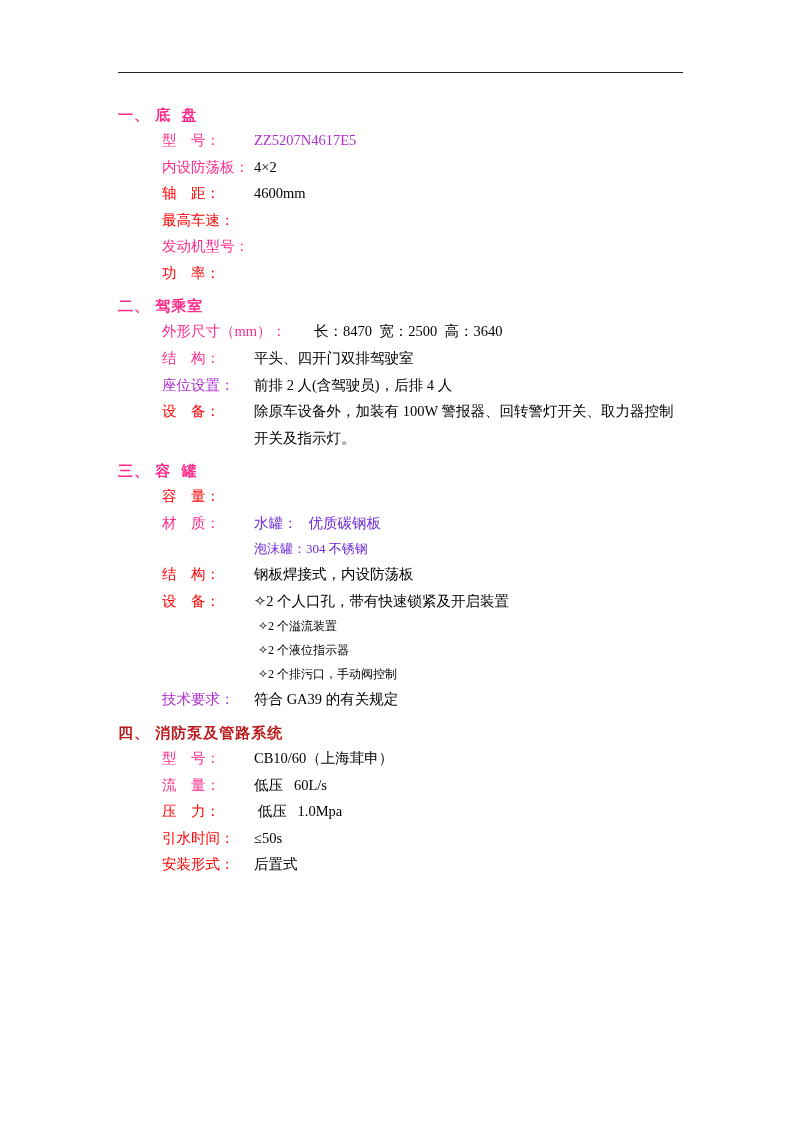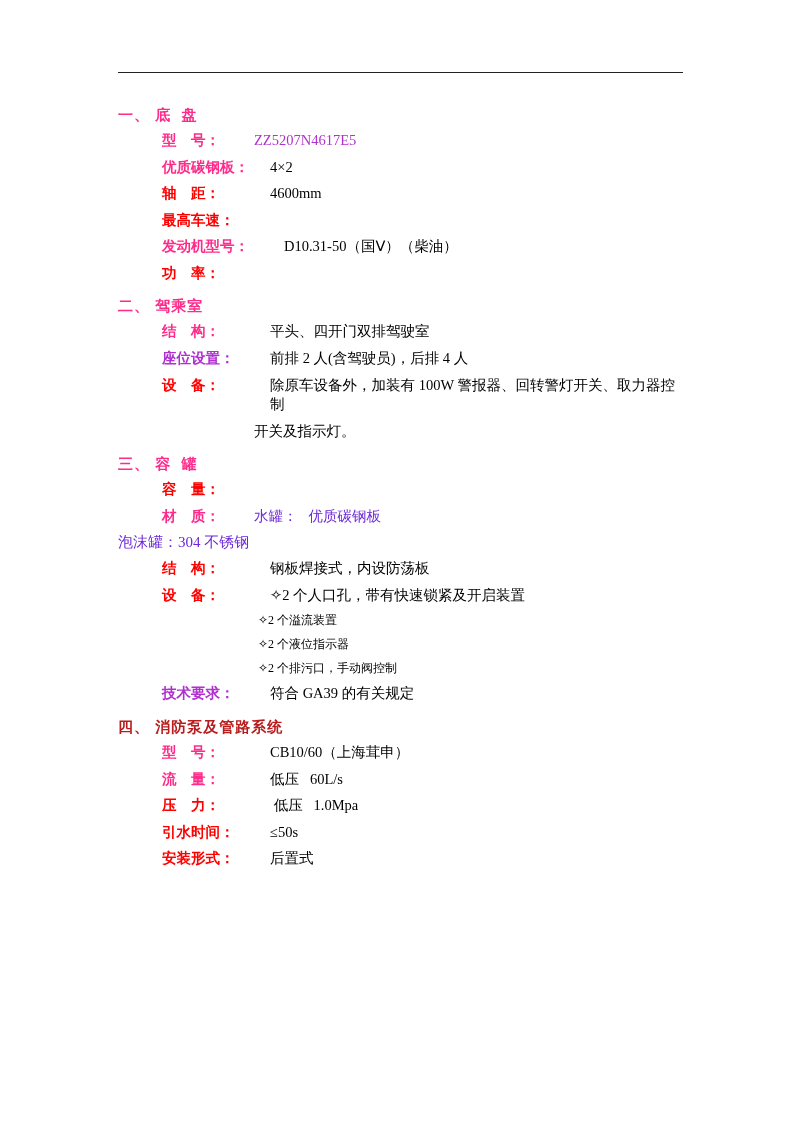--- a/index.html
+++ b/index.html
@@ -51,91 +51,94 @@
     display: flex;
     align-items: baseline;
     margin: 0 0 7px 0;
     font-size: 14.5px;
     line-height: 1.35;
   }
   .row .lbl {
     flex: 0 0 auto;
     width: 92px;
     white-space: pre;
-    font-weight: bold;
   }
   .row .val {
     flex: 1 1 auto;
     white-space: pre-wrap;
   }
   .indent-1 { margin-left: 44px; }
   .indent-2 { margin-left: 44px; }
   .indent-3 { margin-left: 44px; }
 
   .full-line {
     margin: 0 0 7px 44px;
     font-size: 14.5px;
     line-height: 1.35;
     white-space: pre-wrap;
   }
 
   .c-pink   { color: #ff2b8a; }
   .c-red    { color: #ff0000; }
   .c-violet { color: #b030d0; }
   .c-magenta{ color: #6d28d9; }
-  .c-black  { color: #000000; margin-left: 16px; }
+  .c-black  { color: #000000; }
 
   .sub-item {
     margin-left: 140px;
     font-size: 12px;
     margin-bottom: 7px;
     white-space: pre-wrap;
   }
   .hang {
+    margin-left: 136px;
     margin-bottom: 7px;
-    font-size: 15px;
+    font-size: 13px;
     white-space: pre-wrap;
   }
 </style>
 </head>
 <body>
 
 <div class="page">
 
   <div class="top-rule"></div>
 
   <div class="content">
 
     <div class="section-head">一、 底  盘</div>
 
     <div class="row indent-1">
       <span class="lbl c-pink">型    号：</span>
       <span class="val c-violet">ZZ5207N4617E5</span>
     </div>
     <div class="row indent-1">
-      <span class="lbl c-pink">优质碳钢板：</span>
+      <span class="lbl c-pink">内设防荡板：</span>
       <span class="val c-black">4×2</span>
     </div>
     <div class="row indent-1">
       <span class="lbl c-red">轴    距：</span>
       <span class="val c-black">4600mm</span>
     </div>
     <div class="row indent-1">
       <span class="lbl c-red">最高车速：</span>
     </div>
     <div class="row indent-1">
       <span class="lbl c-pink" style="width:106px">发动机型号：</span>
-      <span class="val c-black">D10.31-50（国Ⅴ）（柴油）</span>
     </div>
     <div class="row indent-1">
       <span class="lbl c-red">功    率：</span>
     </div>
 
     <div class="section-head">二、 驾乘室</div>
 
+    <div class="row indent-2">
+      <span class="lbl c-pink" style="width:152px">外形尺寸（mm）：</span>
+      <span class="val c-black">长：8470  宽：2500  高：3640</span>
+    </div>
     <div class="row indent-2">
       <span class="lbl c-pink">结    构：</span>
       <span class="val c-black">平头、四开门双排驾驶室</span>
     </div>
     <div class="row indent-2">
       <span class="lbl c-violet">座位设置：</span>
       <span class="val c-black">前排 2 人(含驾驶员)，后排 4 人</span>
     </div>
     <div class="row indent-2">
       <span class="lbl c-red">设    备：</span>

